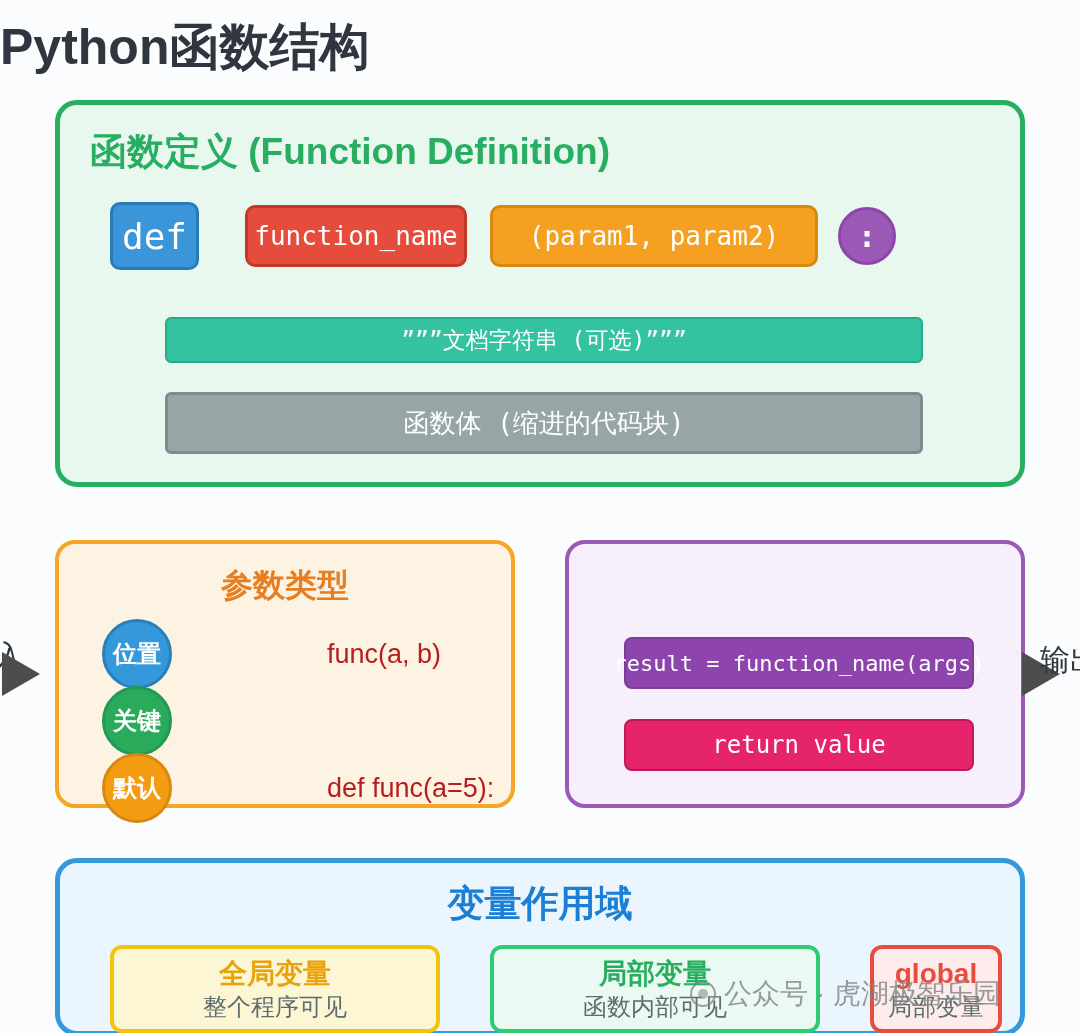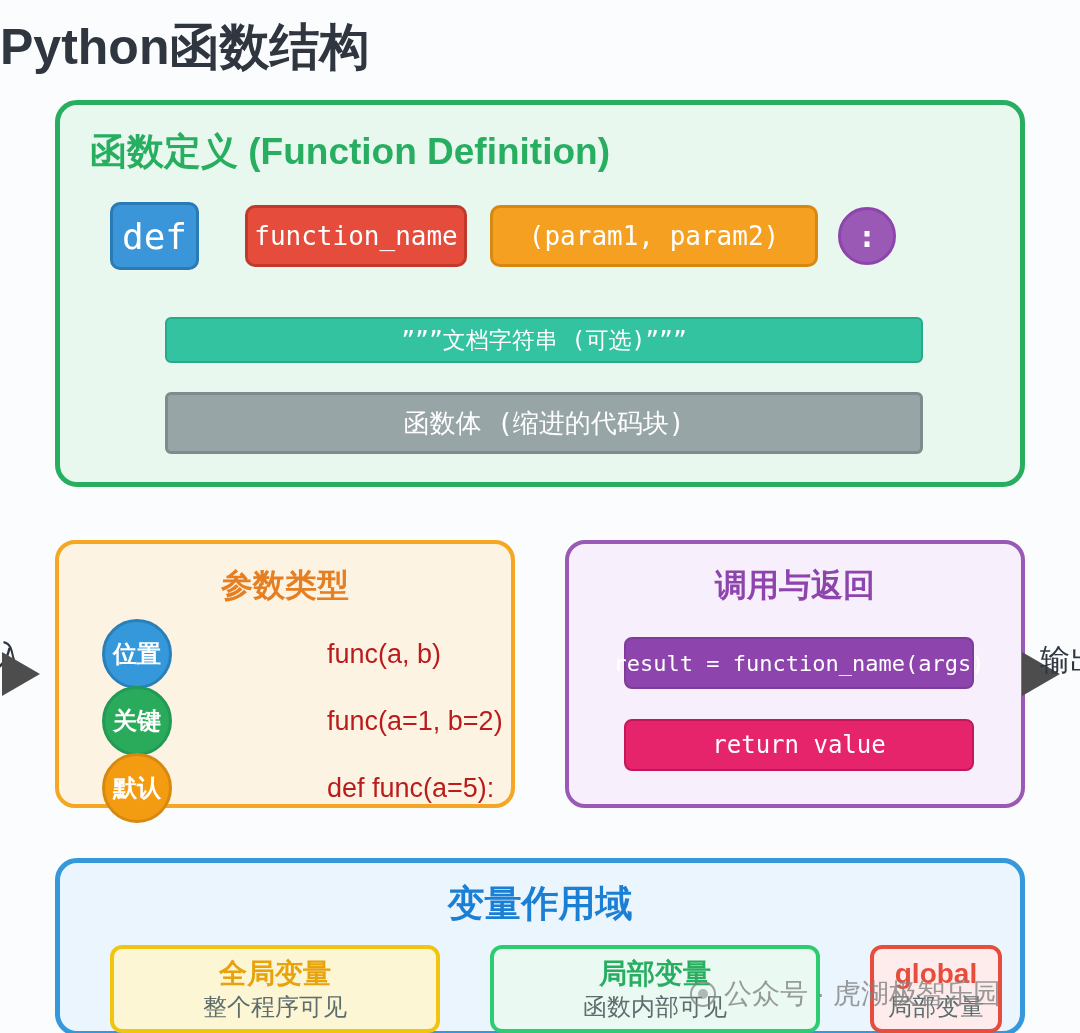--- a/index.html
+++ b/index.html
@@ -157,26 +157,24 @@
     <div class="docstring-bar mono">”””文档字符串 (可选)”””</div>
     <div class="body-bar mono">函数体 (缩进的代码块)</div>
   </div>
 
   <div class="param-panel">
     <div class="param-title">参数类型</div>
     <div class="param-badge badge-0">位置</div>
     <div class="param-badge badge-1">关键</div>
     <div class="param-badge badge-2">默认</div>
     <div class="param-code code-0">func(a, b)</div>
-    <div class="param-code code-1">func(a=1, b=2)</div>
     <div class="param-code code-2">def func(a=5):</div>
   </div>
 
   <div class="call-panel">
-    <div class="call-title">调用与返回</div>
     <div class="call-bar mono">result = function_name(args)</div>
     <div class="return-bar mono">return value</div>
   </div>
 
   <div class="flow-label flow-label-in">输入</div>
   <div class="flow-arrow flow-arrow-in"></div>
   <div class="flow-arrow flow-arrow-out"></div>
   <div class="flow-label flow-label-out">输出</div>
 
   <div class="scope-panel">

